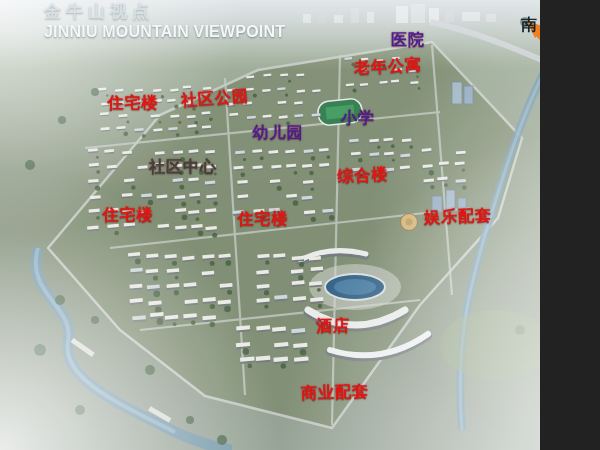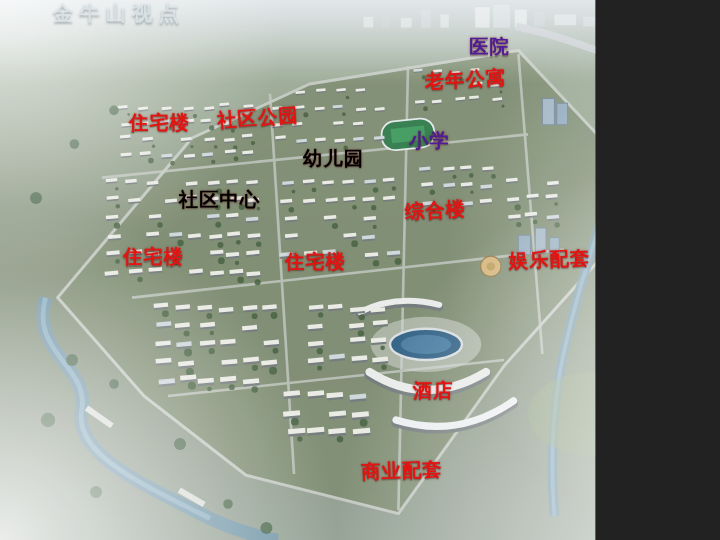--- a/index.html
+++ b/index.html
@@ -1,17 +1,17 @@
 <!DOCTYPE html>
 <html><head>
 <meta charset="utf-8">
 <style>
   html,body{margin:0;padding:0;background:#222;}
   .stage{
-    position:relative;width:496px;height:450px;overflow:hidden;
+    position:relative;width:540px;height:450px;overflow:hidden;
     background:#8d9a90;font-family:"Liberation Sans",sans-serif;
   }
   .stage svg.scene,.stage svg.overlay{position:absolute;left:0;top:0;width:600px;height:450px;}
   .overlay{pointer-events:none;}
   .title{position:absolute;left:44px;top:3px;line-height:1.1;}
   .title-zh{
     font-size:17px;font-weight:bold;letter-spacing:5px;
     color:rgba(223,231,235,0.82);text-shadow:0 1px 2px rgba(40,60,70,.35);
   }
   .title-en{
@@ -1012,38 +1012,39 @@
     <rect width="600" height="70" fill="url(#hTop)"></rect>
     <rect width="600" height="450" fill="url(#hTL)"></rect>
     <rect width="600" height="450" fill="url(#hBL)"></rect>
     <rect width="600" height="450" fill="url(#hBR)"></rect>
     <rect width="600" height="450" fill="url(#hR)"></rect>
     <rect width="600" height="450" fill="#ffffff" opacity="0.05"></rect>
   </svg>
 
   <div class="title">
     <div class="title-zh">金牛山视点</div>
+    <div class="title-en">JINNIU MOUNTAIN VIEWPOINT</div>
   </div>
 
   <svg class="overlay" viewBox="0 0 600 450">
     <g>
       <line x1="539" y1="32" x2="569" y2="63" stroke="#f28020" stroke-width="10"></line>
       <polygon points="527,21 535,38 545,27" fill="#f28020"></polygon>
       <polygon points="581,74 563,68 573,57" fill="#f28020"></polygon>
     </g>
     <text class="compass-char" x="529" y="30" text-anchor="middle">南</text>
     <text class="compass-char" x="578" y="86" text-anchor="middle">北</text>
   </svg>
 
   <span class="map-label" style="left: 408px; top: 40px; color: #4c1d95;">医院</span>
   <span class="map-label" style="left: 388px; top: 67px; transform: translate(-50%, -50%) rotate(-3deg); color: rgb(227, 20, 17);">老年公寓</span>
   <span class="map-label" style="left: 133px; top: 103px; color: rgb(227, 20, 17);">住宅楼</span>
   <span class="map-label" style="left: 215px; top: 99px; transform: translate(-50%, -50%) rotate(-4deg); color: rgb(227, 20, 17);">社区公园</span>
-  <span class="map-label" style="left: 278px; top: 133px; color: #000000;">幼儿园</span>
+  <span class="map-label" style="left: 278px; top: 133px; color: #4c1d95;">幼儿园</span>
   <span class="map-label" style="left: 358px; top: 118px; color: #4c1d95;">小学</span>
-  <span class="map-label" style="left: 183px; top: 167px; color: #000000;">社区中心</span>
+  <span class="map-label" style="left: 183px; top: 167px; color: #404040;">社区中心</span>
   <span class="map-label" style="left: 363px; top: 176px; transform: translate(-50%, -50%) rotate(-3deg); color: rgb(227, 20, 17);">综合楼</span>
   <span class="map-label" style="left: 128px; top: 215px; color: rgb(227, 20, 17);">住宅楼</span>
   <span class="map-label" style="left: 263px; top: 219px; color: rgb(227, 20, 17);">住宅楼</span>
   <span class="map-label" style="left: 458px; top: 217px; transform: translate(-50%, -50%) rotate(-2deg); color: rgb(227, 20, 17);">娱乐配套</span>
-  <span class="map-label" style="left: 333px; top: 326px; color: rgb(227, 20, 17); margin-left: 28px;">酒店</span>
+  <span class="map-label" style="left: 333px; top: 326px; color: rgb(227, 20, 17);">酒店</span>
   <span class="map-label" style="left: 335px; top: 393px; transform: translate(-50%, -50%) rotate(-2deg); color: rgb(227, 20, 17);">商业配套</span>
 </div>
 
 </body></html>

